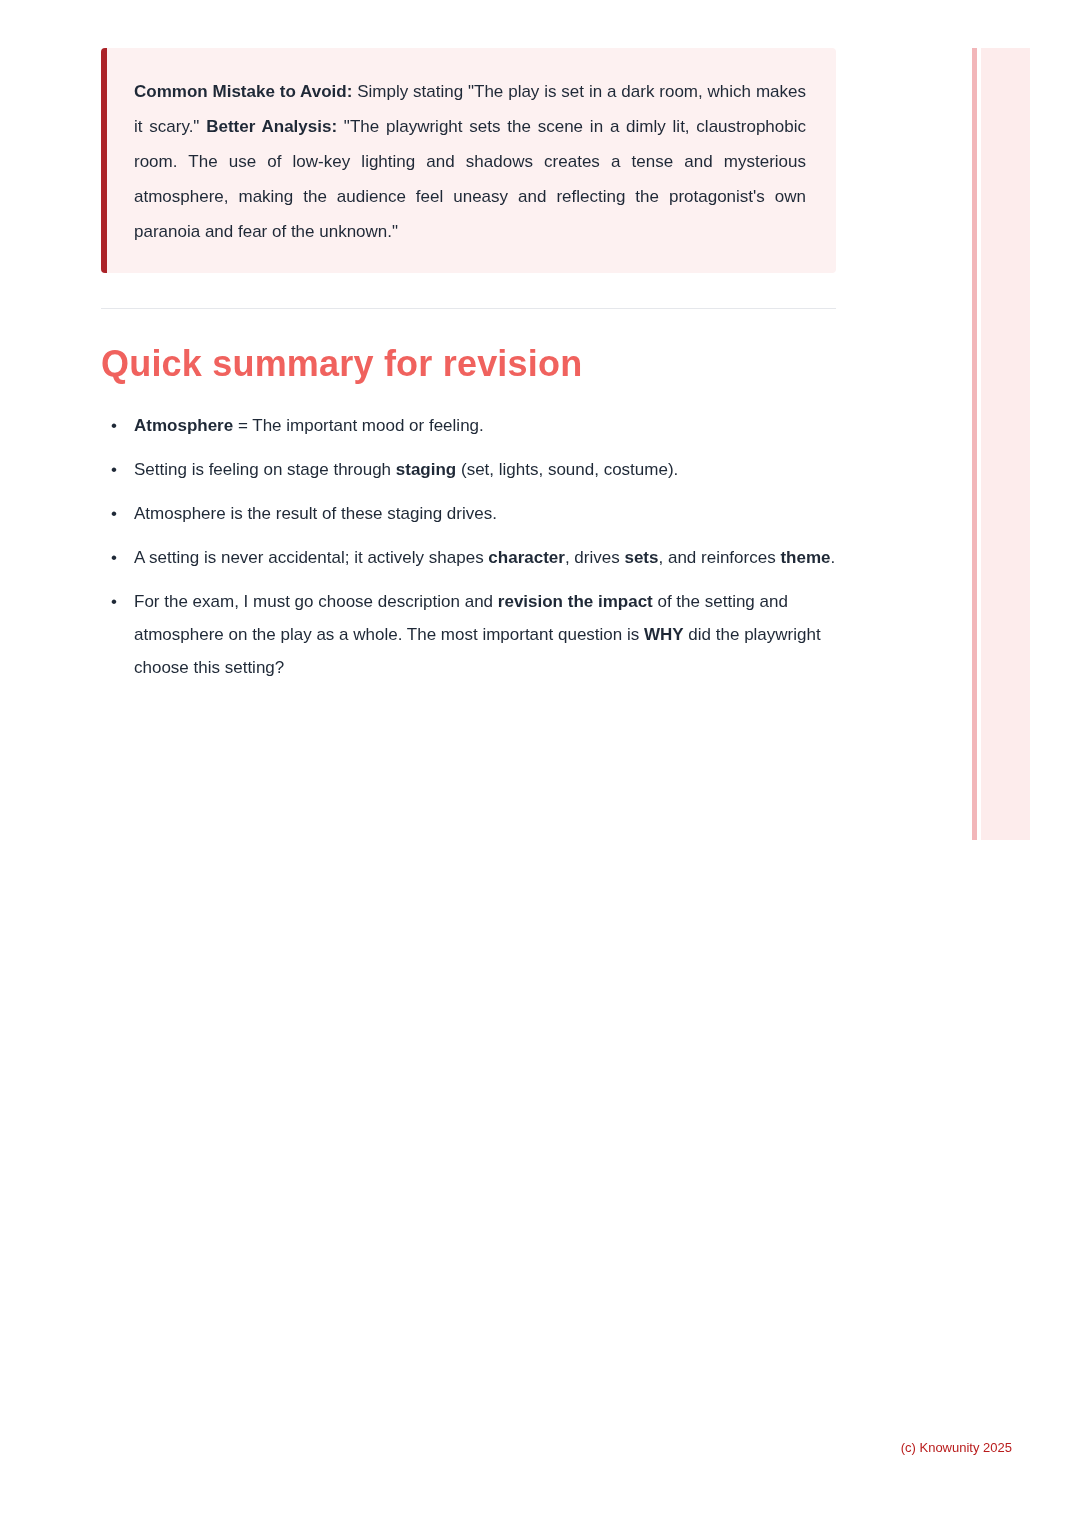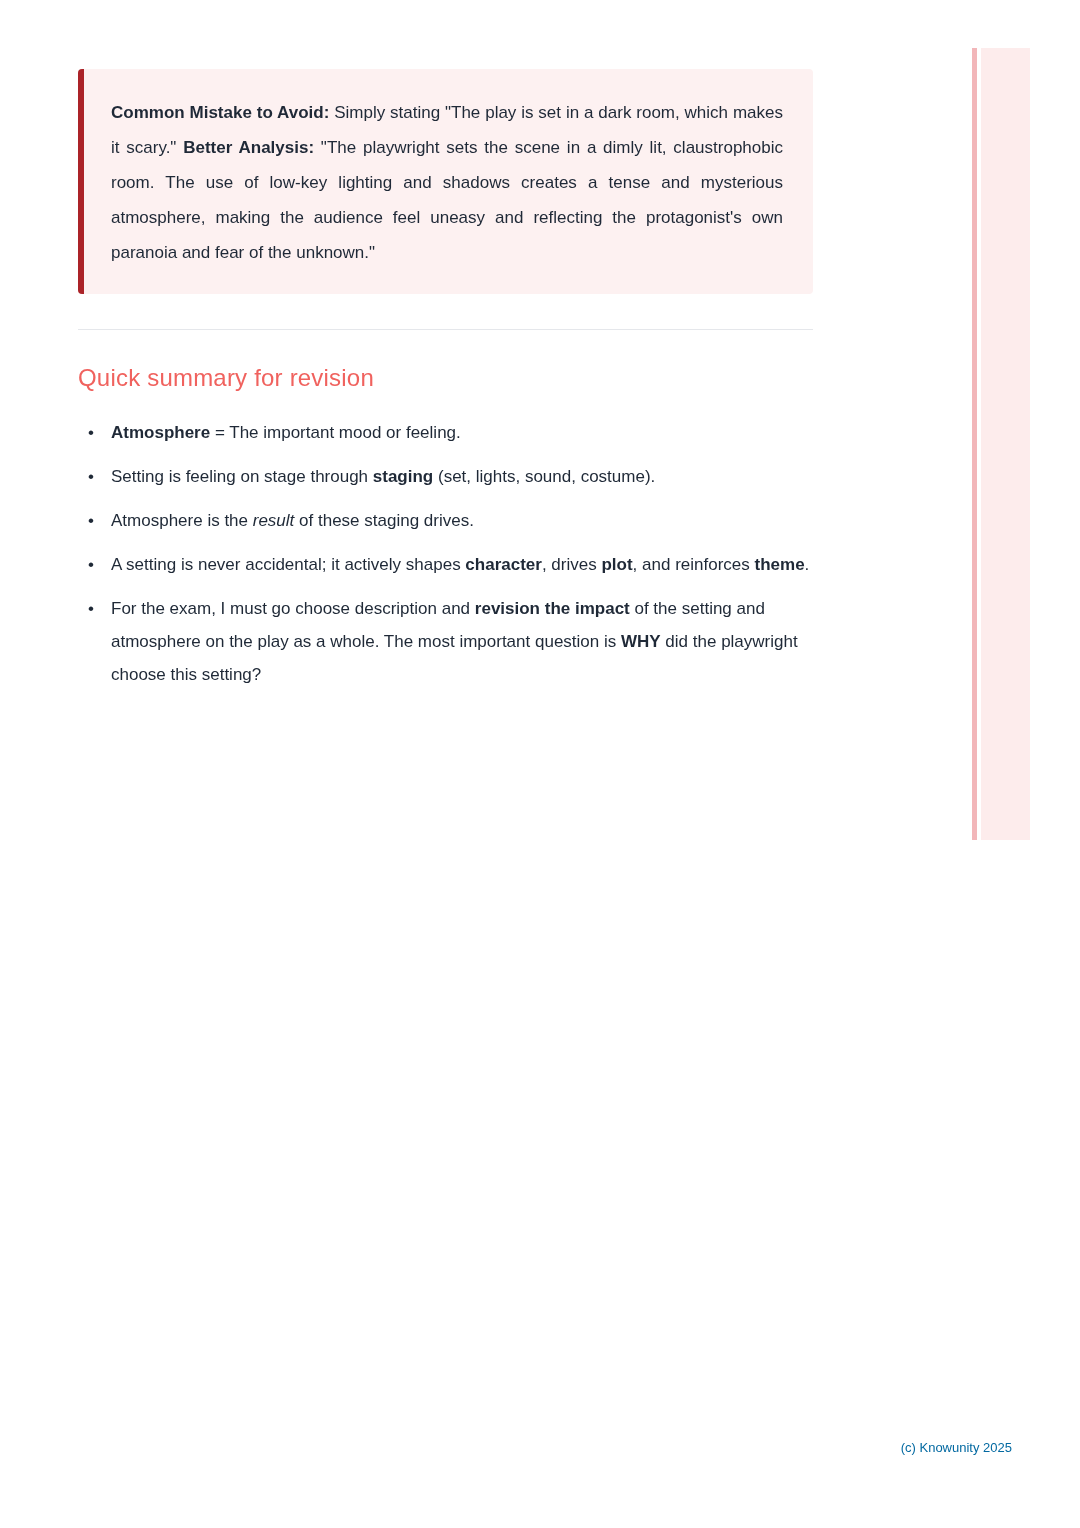--- a/index.html
+++ b/index.html
@@ -10,45 +10,44 @@
   }
   .page {
     position: relative;
     width: 1080px;
     height: 1528px;
     background: #ffffff;
     overflow: hidden;
   }
   .content {
     position: absolute;
-    left: 78px;
+    left: 101px;
     top: 48px;
     width: 735px;
-    margin-top: 21px;
   }
   .callout {
     background: #fdf1f1;
     border-left: 6px solid #ab2328;
     border-radius: 4px;
     padding: 26px 30px 24px 27px;
     font-size: 17px;
     line-height: 35px;
     text-align: justify;
     color: #1f2937;
   }
   .divider {
     border: none;
     border-top: 1px solid #e5e7eb;
     margin: 35px 0 0 0;
     height: 0;
   }
   .section-heading {
     margin-top: 34px;
-    font-size: 24px;
-    font-weight: 400;
+    font-size: 36px;
+    font-weight: 700;
     color: #f0625e;
     letter-spacing: 0.2px;
   }
   ul.summary-list {
     margin-top: 24px;
     list-style: none;
   }
   ul.summary-list li {
     position: relative;
     padding-left: 33px;
@@ -79,43 +78,43 @@
     top: 48px;
     width: 49px;
     height: 792px;
     background: #fdecec;
   }
   .copyright {
     position: absolute;
     right: 68px;
     top: 1440px;
     font-size: 13px;
-    color: #0369a1;
+    color: #b91c1c;
   }
   .seg-b { font-weight: 700; }
-  .seg-i { font-style: italic; }
+  .seg-i { }
 </style>
 </head>
 <body>
 
 <div class="page">
 
   <div class="content">
 
     <div class="callout"><span class="seg-b">Common Mistake to Avoid:</span><span> Simply stating "The play is set in a dark room, which makes it scary." </span><span class="seg-b">Better Analysis:</span><span> "The playwright sets the scene in a dimly lit, claustrophobic room. The use of low-key lighting and shadows creates a tense and mysterious atmosphere, making the audience feel uneasy and reflecting the protagonist's own paranoia and fear of the unknown."</span></div>
 
     <hr class="divider">
 
     <h2 class="section-heading">Quick summary for revision</h2>
 
     <ul class="summary-list">
       <li><span class="seg-b">Atmosphere</span><span> = The important mood or feeling.</span></li>
       <li><span>Setting is feeling on stage through </span><span class="seg-b">staging</span><span> (set, lights, sound, costume).</span></li>
       <li><span>Atmosphere is the </span><span class="seg-i">result</span><span> of these staging drives.</span></li>
-      <li><span>A setting is never accidental; it actively shapes </span><span class="seg-b">character</span><span>, drives </span><span class="seg-b">plot</span><span>, and reinforces </span><span class="seg-b">theme</span><span>.</span></li>
+      <li><span>A setting is never accidental; it actively shapes </span><span class="seg-b">character</span><span>, drives </span><span class="seg-b">sets</span><span>, and reinforces </span><span class="seg-b">theme</span><span>.</span></li>
       <li><span>For the exam, I must go choose description and </span><span class="seg-b">revision the impact</span><span> of the setting and atmosphere on the play as a whole. The most important question is </span><span class="seg-b">WHY</span><span> did the playwright choose this setting?</span></li>
     </ul>
 
   </div>
 
   <div class="edge-line"></div>
   <div class="edge-panel"></div>
 
   <div class="copyright">(c) Knowunity 2025</div>
 

